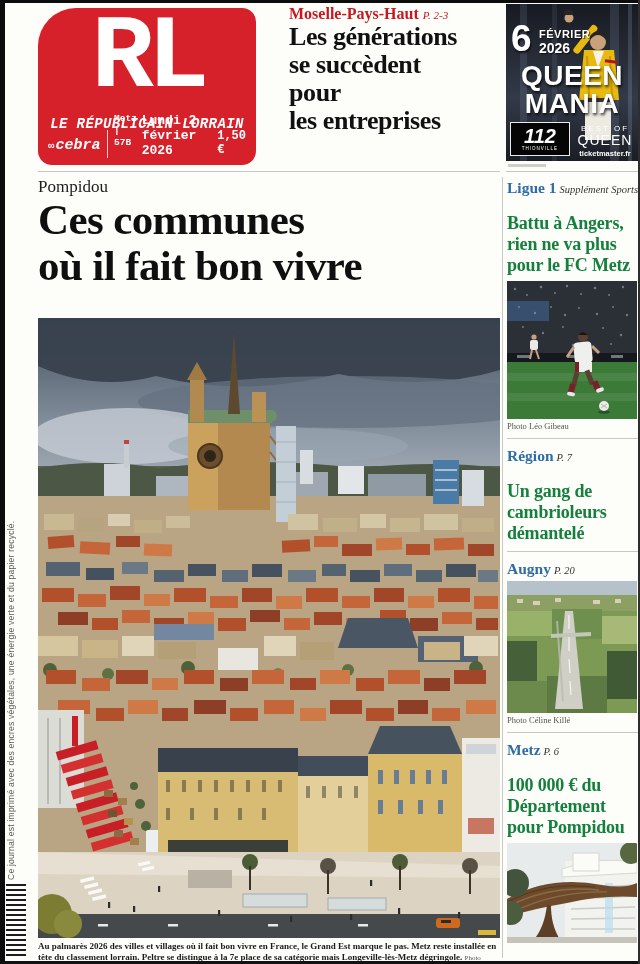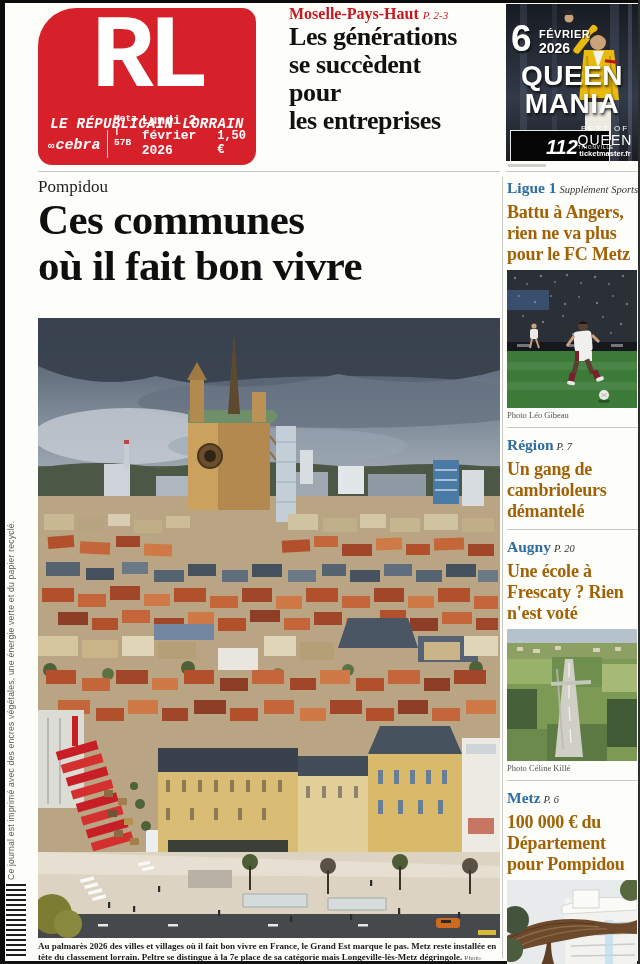--- a/index.html
+++ b/index.html
@@ -44,42 +44,42 @@
   
   .ad{left:506px;top:4px;width:132px;height:157px;background:#20242d;overflow:hidden;}
   .ad .ov{position:absolute;color:#fff;font-family:"Liberation Sans","DejaVu Sans",sans-serif;}
   .ad-day{left:5px;top:14px;font-size:37px;font-weight:900;text-shadow:1px 2px 2px #000a;}
   .ad-month{left:33px;top:24px;font-size:11px;font-weight:800;letter-spacing:.5px;text-shadow:1px 1px 1px #000a;}
   .ad-year{left:33px;top:36px;font-size:14px;font-weight:800;text-shadow:1px 1px 1px #000a;}
   .ad-q1{left:0;top:56px;width:100%;text-align:center;font-size:28px;font-weight:900;color:#f2c319;
          letter-spacing:.5px;text-shadow:1px 2px 3px #000c;}
   .ad-q2{left:0;top:84px;width:100%;text-align:center;font-size:28px;font-weight:900;color:#f2c319;
          letter-spacing:.5px;text-shadow:1px 2px 3px #000c;}
-  .ad-venue{left:4px;top:126px;width:58px;height:32px;background:#050505;border:1px solid #e9e9e9;
-            display:flex;flex-direction:row;align-items:center;justify-content:center;padding-left:40px;}
+  .ad-venue{left:4px;top:118px;width:58px;height:32px;background:#050505;border:1px solid #e9e9e9;
+            display:flex;flex-direction:column;align-items:center;justify-content:center;}
   .ad-venue .num{font-weight:900;font-style:italic;font-size:20px;line-height:19px;color:#fff;}
   .ad-venue .city{font-size:4.5px;letter-spacing:1px;color:#fff;}
   .ad-best1{left:68px;top:120px;width:62px;text-align:center;font-size:8px;letter-spacing:2px;
             font-family:"Liberation Serif",serif;color:#f3f3ef;}
   .ad-best2{left:68px;top:128px;width:62px;text-align:center;font-size:14px;letter-spacing:1px;
             font-family:"Liberation Serif",serif;color:#f3f3ef;}
   .ad-tix{left:68px;top:145px;width:62px;text-align:center;font-size:7.5px;font-weight:700;color:#f2c319;}
   .ad-code{left:508px;top:164px;width:38px;height:3px;background:#cfcfca;}
   
   .lead{left:38px;top:177px;width:462px;}
   .lead-kicker{font-size:17px;color:#1c1c1c;}
   .lead-line{font-weight:700;font-size:43px;line-height:46px;letter-spacing:-.6px;color:#0f0f0f;}
   .mainphoto{left:38px;top:318px;width:462px;height:620px;}
   .caption{left:38px;top:941px;width:462px;font-weight:700;font-size:9px;line-height:11px;color:#1b1b1b;}
   .cap-credit{font-weight:400;font-size:7px;color:#555;}
   
   .sidebar{left:507px;top:179px;width:131px;}
   .sb-sec{color:#2e6da4;font-weight:700;font-size:15.5px;}
   .sb-ref{font-style:italic;font-size:10.5px;color:#333;margin-left:3px;}
-  .sb-h{font-weight:700;font-size:18px;line-height:21px;letter-spacing:-.2px;color:#a16207;margin:5px 0 5px;}
+  .sb-h{font-weight:700;font-size:18px;line-height:21px;letter-spacing:-.2px;color:#15803d;margin:16px 0 5px;}
   .sidebar figure{margin:3px 0 2px;width:130px;line-height:0;}
   .credit{font-size:8.5px;color:#55554f;margin:2px 0 5px;}
   .sidebar hr{border:none;border-top:1px solid #c8c8c3;margin:7px 0 8px;}
 </style>
 </head>
 <body>
 
 <div class="abs edge-left"></div>
 <div class="abs edge-top"></div>
 <div class="abs edge-bottom"></div>
@@ -537,21 +537,20 @@
       <span class="sb-sec">Région</span><span class="sb-ref">P. 7</span>
     </div>
     <div class="sb-h">Un gang de cambrioleurs démantelé</div>
   </section>
   <hr>
 
   <section>
     <div>
       <span class="sb-sec">Augny</span><span class="sb-ref">P. 20</span>
     </div>
-    <div class="sb-h">Une école à Frescaty&nbsp;? Rien n'est voté</div>
     <figure>
       <svg width="130" height="132" viewBox="0 0 130 132" preserveAspectRatio="none">
         <rect width="130" height="132" fill="#7d9a55"></rect>
         <rect x="0" y="0" width="130" height="16" fill="#b6c2cb"></rect>
         <rect x="0" y="14" width="130" height="16" fill="#8da063"></rect>
         <g fill="#d9cfb8">
           <rect x="10" y="18" width="6" height="4"></rect>
             <rect x="26" y="20" width="7" height="4"></rect>
           <rect x="48" y="17" width="6" height="4"></rect>
             <rect x="86" y="19" width="7" height="4"></rect>

